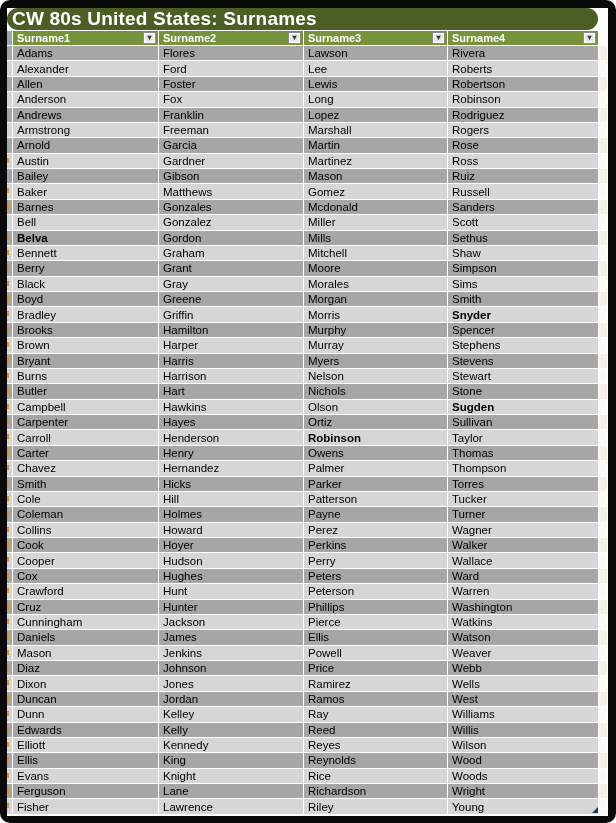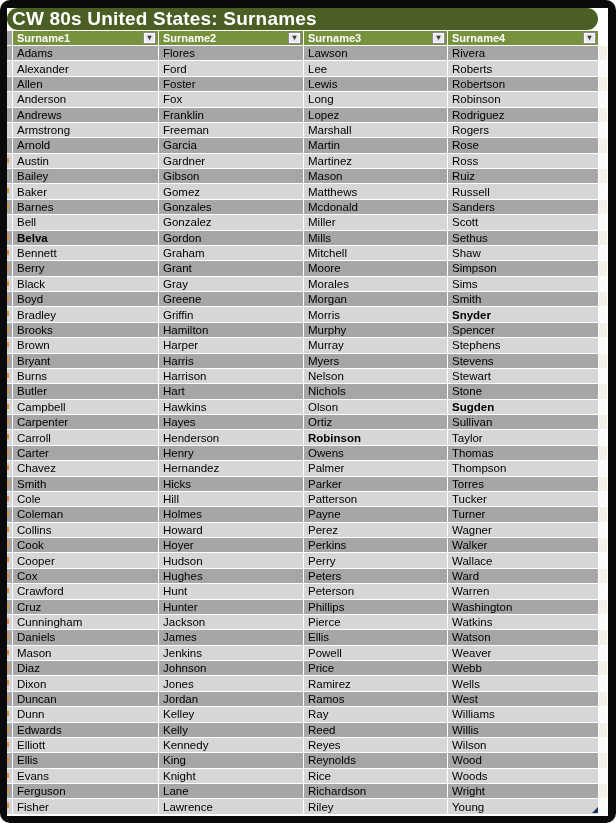--- a/index.html
+++ b/index.html
@@ -174,22 +174,22 @@
       <div class="cell sliver-left dark"></div>
       <div class="cell data dark">Bailey</div>
       <div class="cell data dark">Gibson</div>
       <div class="cell data dark">Mason</div>
       <div class="cell data dark">Ruiz</div>
       <div class="cell sliver-right sr-a"></div>
       <div class="cell sliver-left light">
         <div class="mark"></div>
       </div>
       <div class="cell data light">Baker</div>
+      <div class="cell data light">Matthews</div>
       <div class="cell data light">Gomez</div>
-      <div class="cell data light">Matthews</div>
       <div class="cell data light">Russell</div>
       <div class="cell sliver-right sr-b"></div>
       <div class="cell sliver-left dark">
         <div class="mark"></div>
       </div>
       <div class="cell data dark">Barnes</div>
       <div class="cell data dark">Gonzales</div>
       <div class="cell data dark">Mcdonald</div>
       <div class="cell data dark">Sanders</div>
       <div class="cell sliver-right sr-a"></div>

